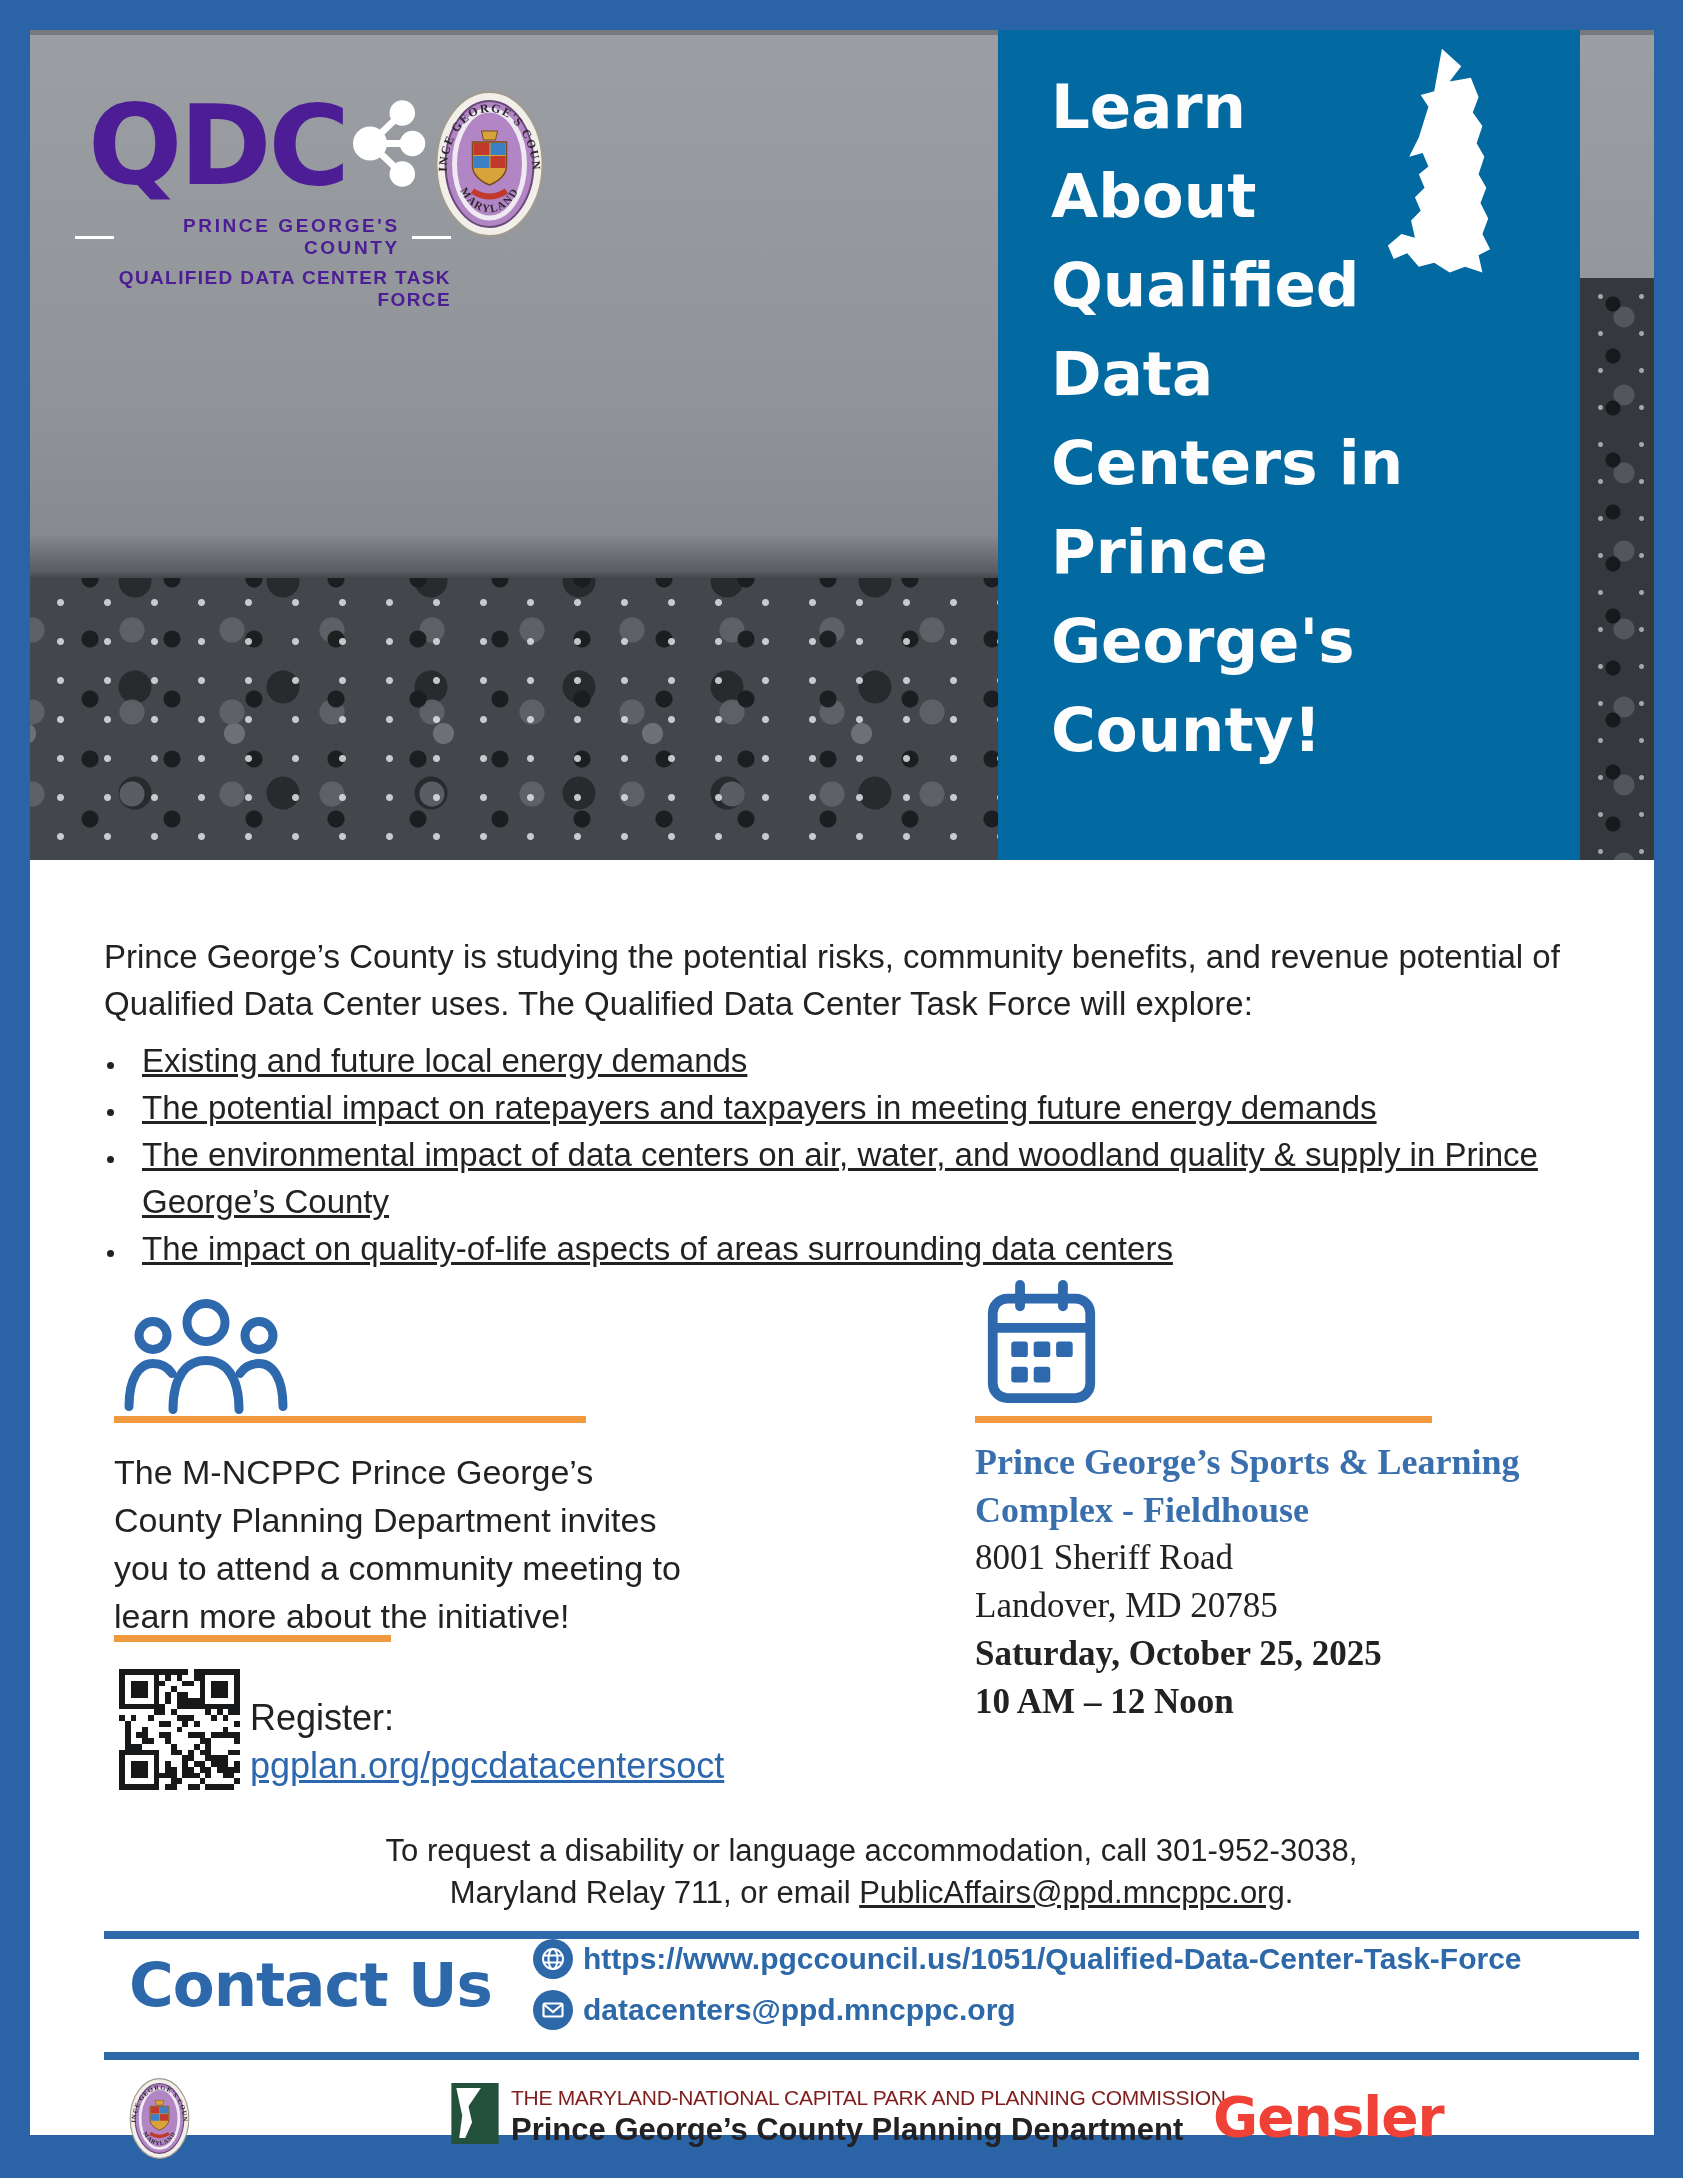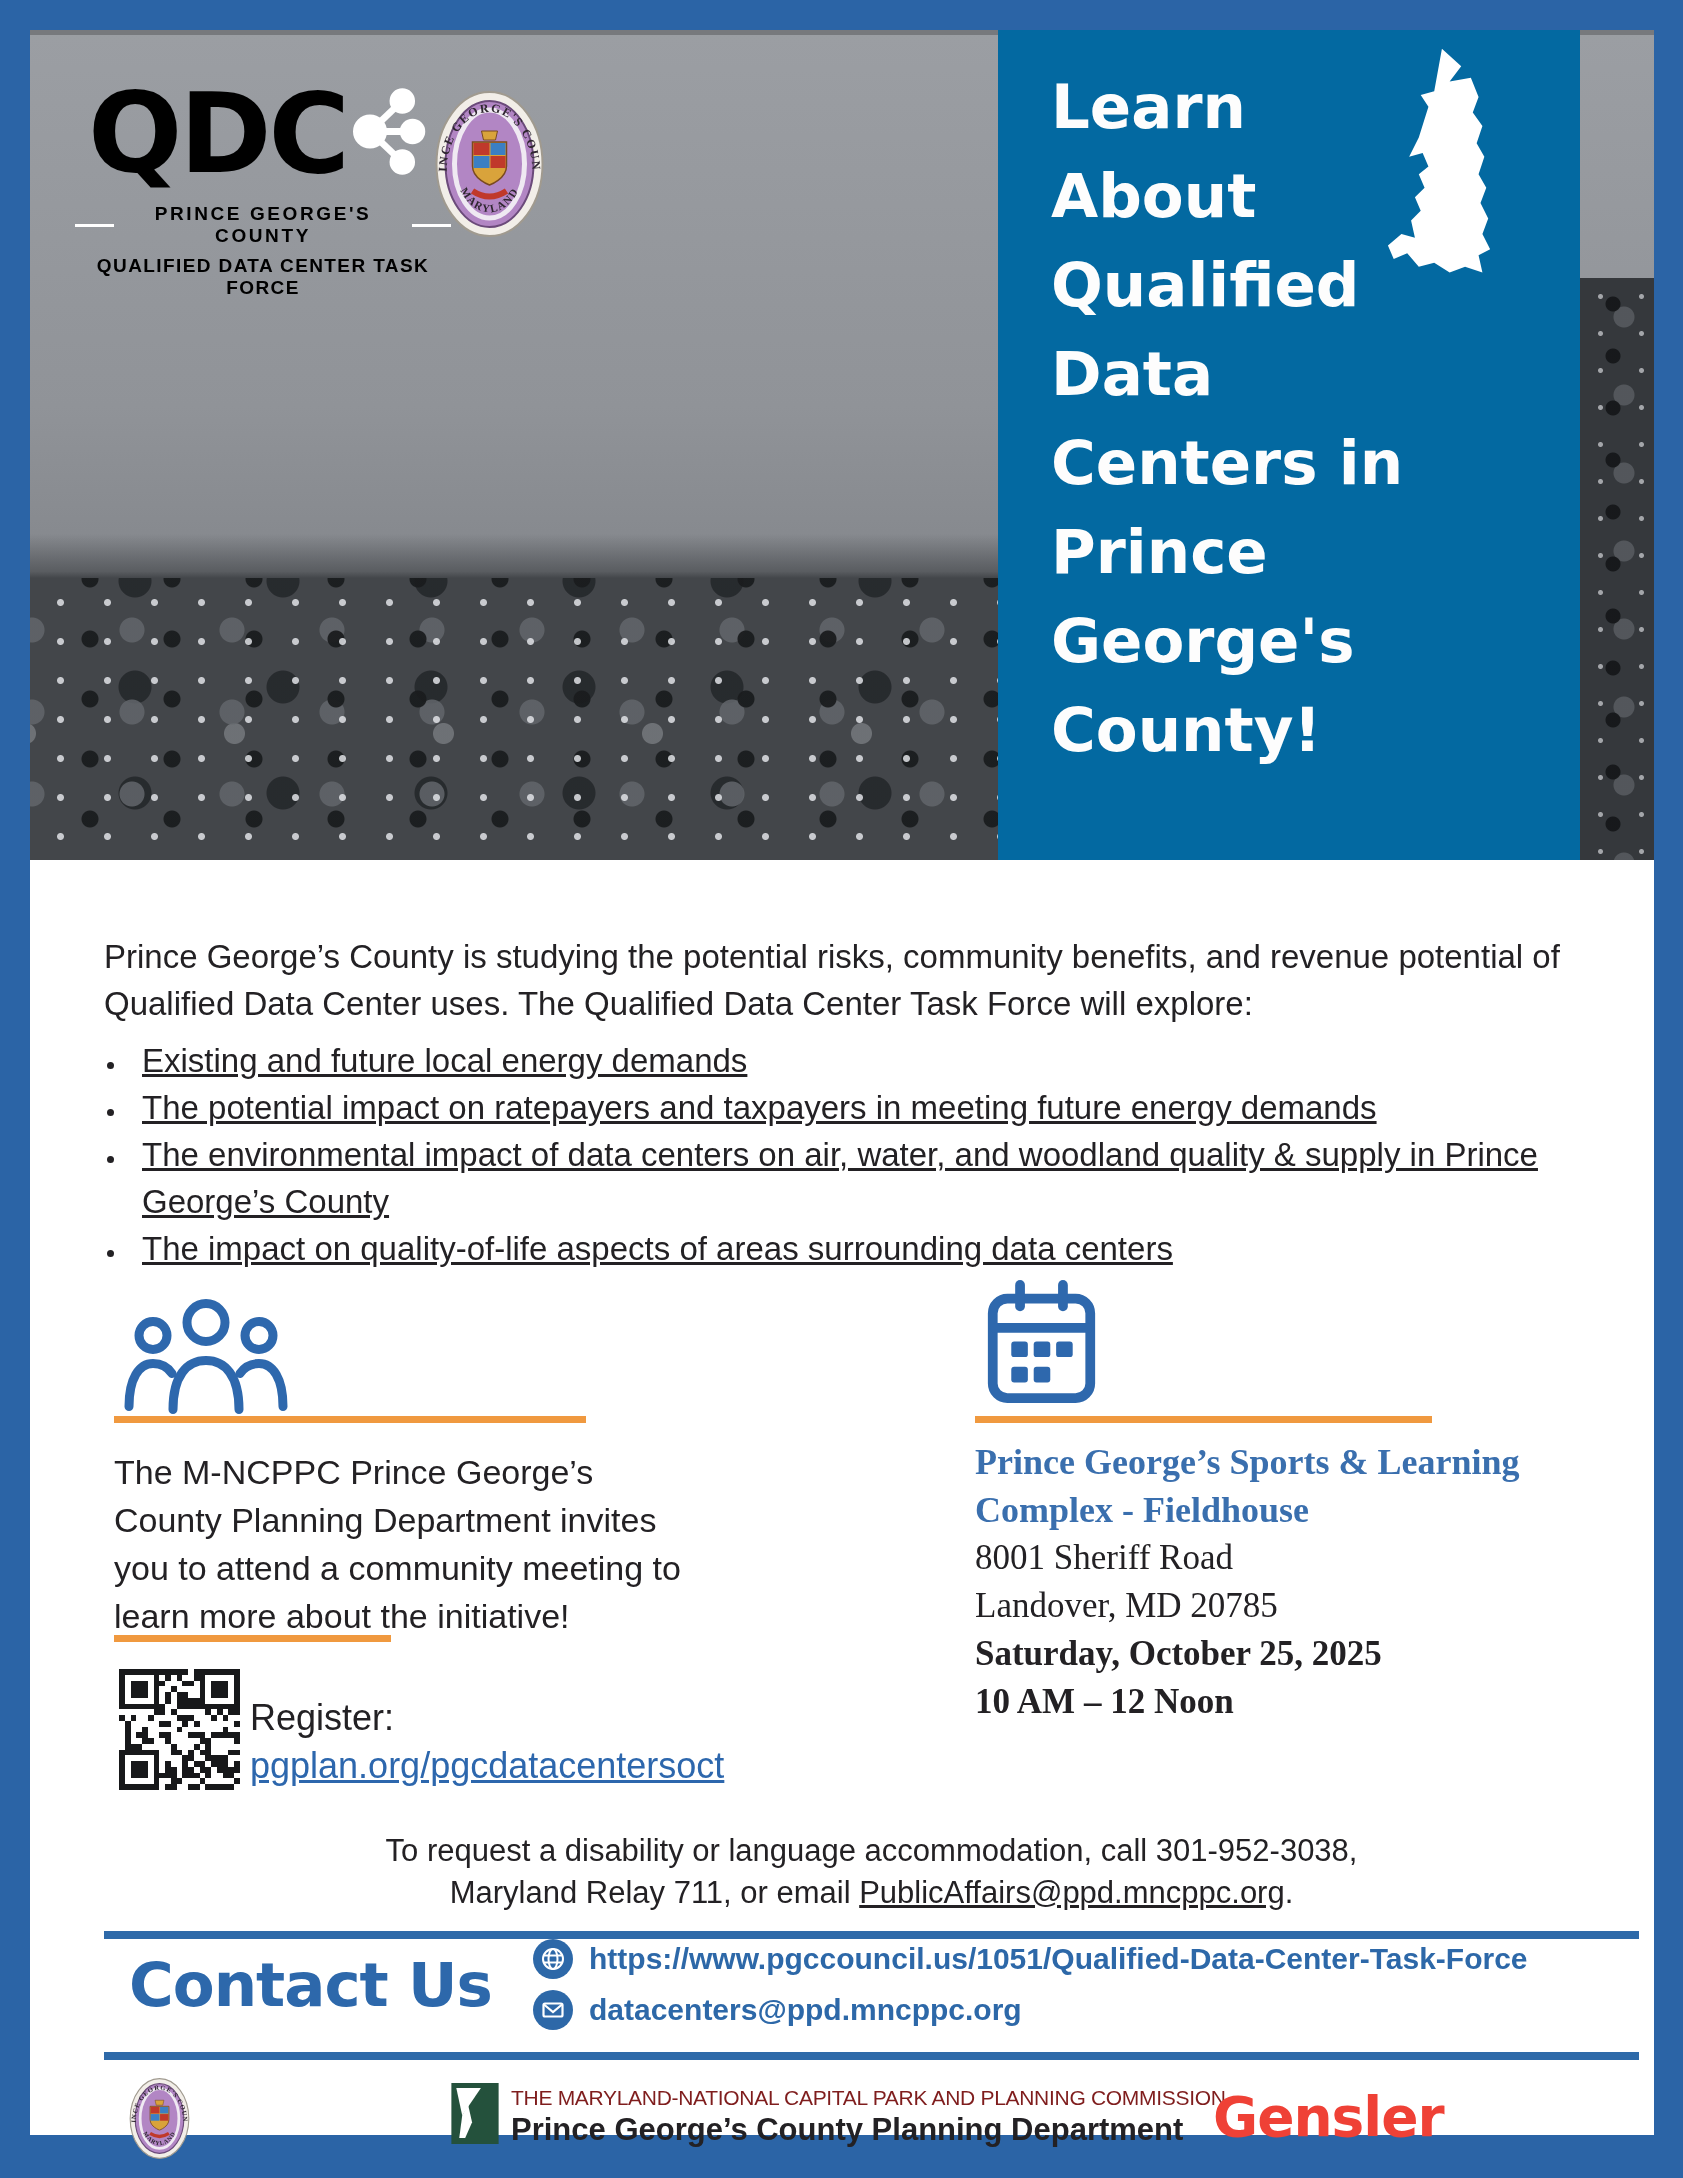--- a/index.html
+++ b/index.html
@@ -22,21 +22,21 @@
     background-position:7px 5px,19px 31px,52px 11px,31px 56px,100px 70px;}
   .ground::before{content:"";position:absolute;left:0;right:0;top:-44px;height:44px;
     background:linear-gradient(180deg,rgba(127,130,135,0) 0%,#5a5d61 85%,#43464a 100%);}
   .strip-dark{position:absolute;left:1550px;right:0;top:248px;bottom:0;background-color:#35383c;
     background-image:
       radial-gradient(circle, rgba(210,212,216,.7) 0 2px, transparent 3px),
       radial-gradient(circle, rgba(20,22,24,.9) 0 7px, transparent 8px),
       radial-gradient(circle, rgba(90,94,99,.8) 0 10px, transparent 11px);
     background-size:41px 37px,66px 52px,88px 78px;}
 
-  .qdc{position:absolute;left:45px;top:48px;width:376px;text-align:center;color:#000000;}
+  .qdc{position:absolute;left:45px;top:60px;width:376px;text-align:right;color:#4c1d95;}
   .qdc-row{display:flex;align-items:center;justify-content:center;}
   .qdc-acronym{font-family:"DejaVu Sans",sans-serif;font-weight:bold;font-size:111px;
                line-height:111px;letter-spacing:-3px;}
   .qdc-mol{margin-left:6px;margin-top:-4px;}
   .qdc-line{display:flex;align-items:center;justify-content:center;gap:12px;margin-top:14px;}
   .dash{width:46px;height:3px;background:#fff;}
   .tag1{font-weight:bold;font-size:19px;letter-spacing:2.6px;}
   .tag2{font-weight:bold;font-size:19px;letter-spacing:1.4px;margin-top:8px;}
 
   .seal-top{position:absolute;left:404px;top:59px;}
@@ -76,21 +76,21 @@
   
   .accom{position:absolute;left:0;top:1800px;width:1683px;text-align:center;font-size:31px;line-height:42px;}
   .accom a{color:#232124;text-decoration:underline;cursor:pointer;}
 
   .rule{position:absolute;left:74px;width:1535px;height:8px;background:#2e6aa9;}
   .r1{top:1901px;} .r2{top:2022px;}
 
   
   .contact-heading{position:absolute;left:99px;top:1919px;font-family:"DejaVu Sans",sans-serif;
                    font-weight:bold;font-size:61px;color:#2d68ab;letter-spacing:-1px;}
-  .c-row{position:absolute;display:flex;align-items:center;gap:16px;color:#2d68a8;font-weight:bold;}
+  .c-row{position:absolute;display:flex;align-items:center;gap:10px;color:#2d68a8;font-weight:bold;}
   .c-web{left:503px;top:1909px;font-size:30px;}
   .c-mail{left:503px;top:1960px;font-size:30px;}
   .c-icon{flex:0 0 auto;}
 
   
   .seal-bottom{position:absolute;left:91px;top:2047px;}
   .mncppc{position:absolute;left:421px;top:2053px;display:flex;gap:12px;align-items:flex-start;}
   .mn-text{padding-top:2px;}
   .mn1{font-size:21px;letter-spacing:-0.3px;color:#7f1d1d;line-height:26px;}
   .mn2{font-size:31px;font-weight:bold;color:#232124;line-height:38px;}

